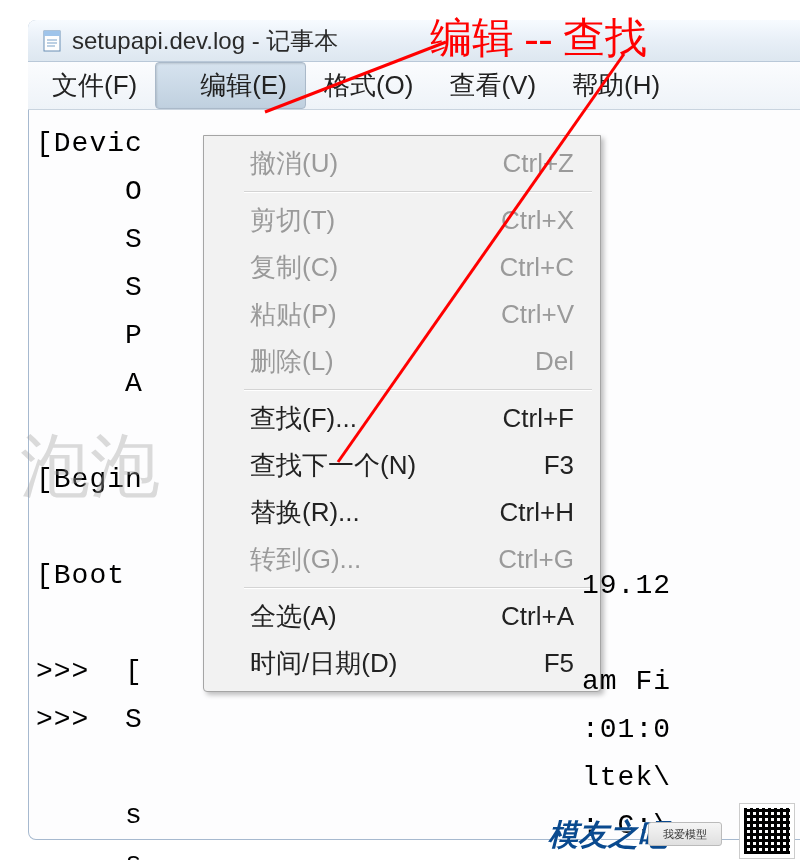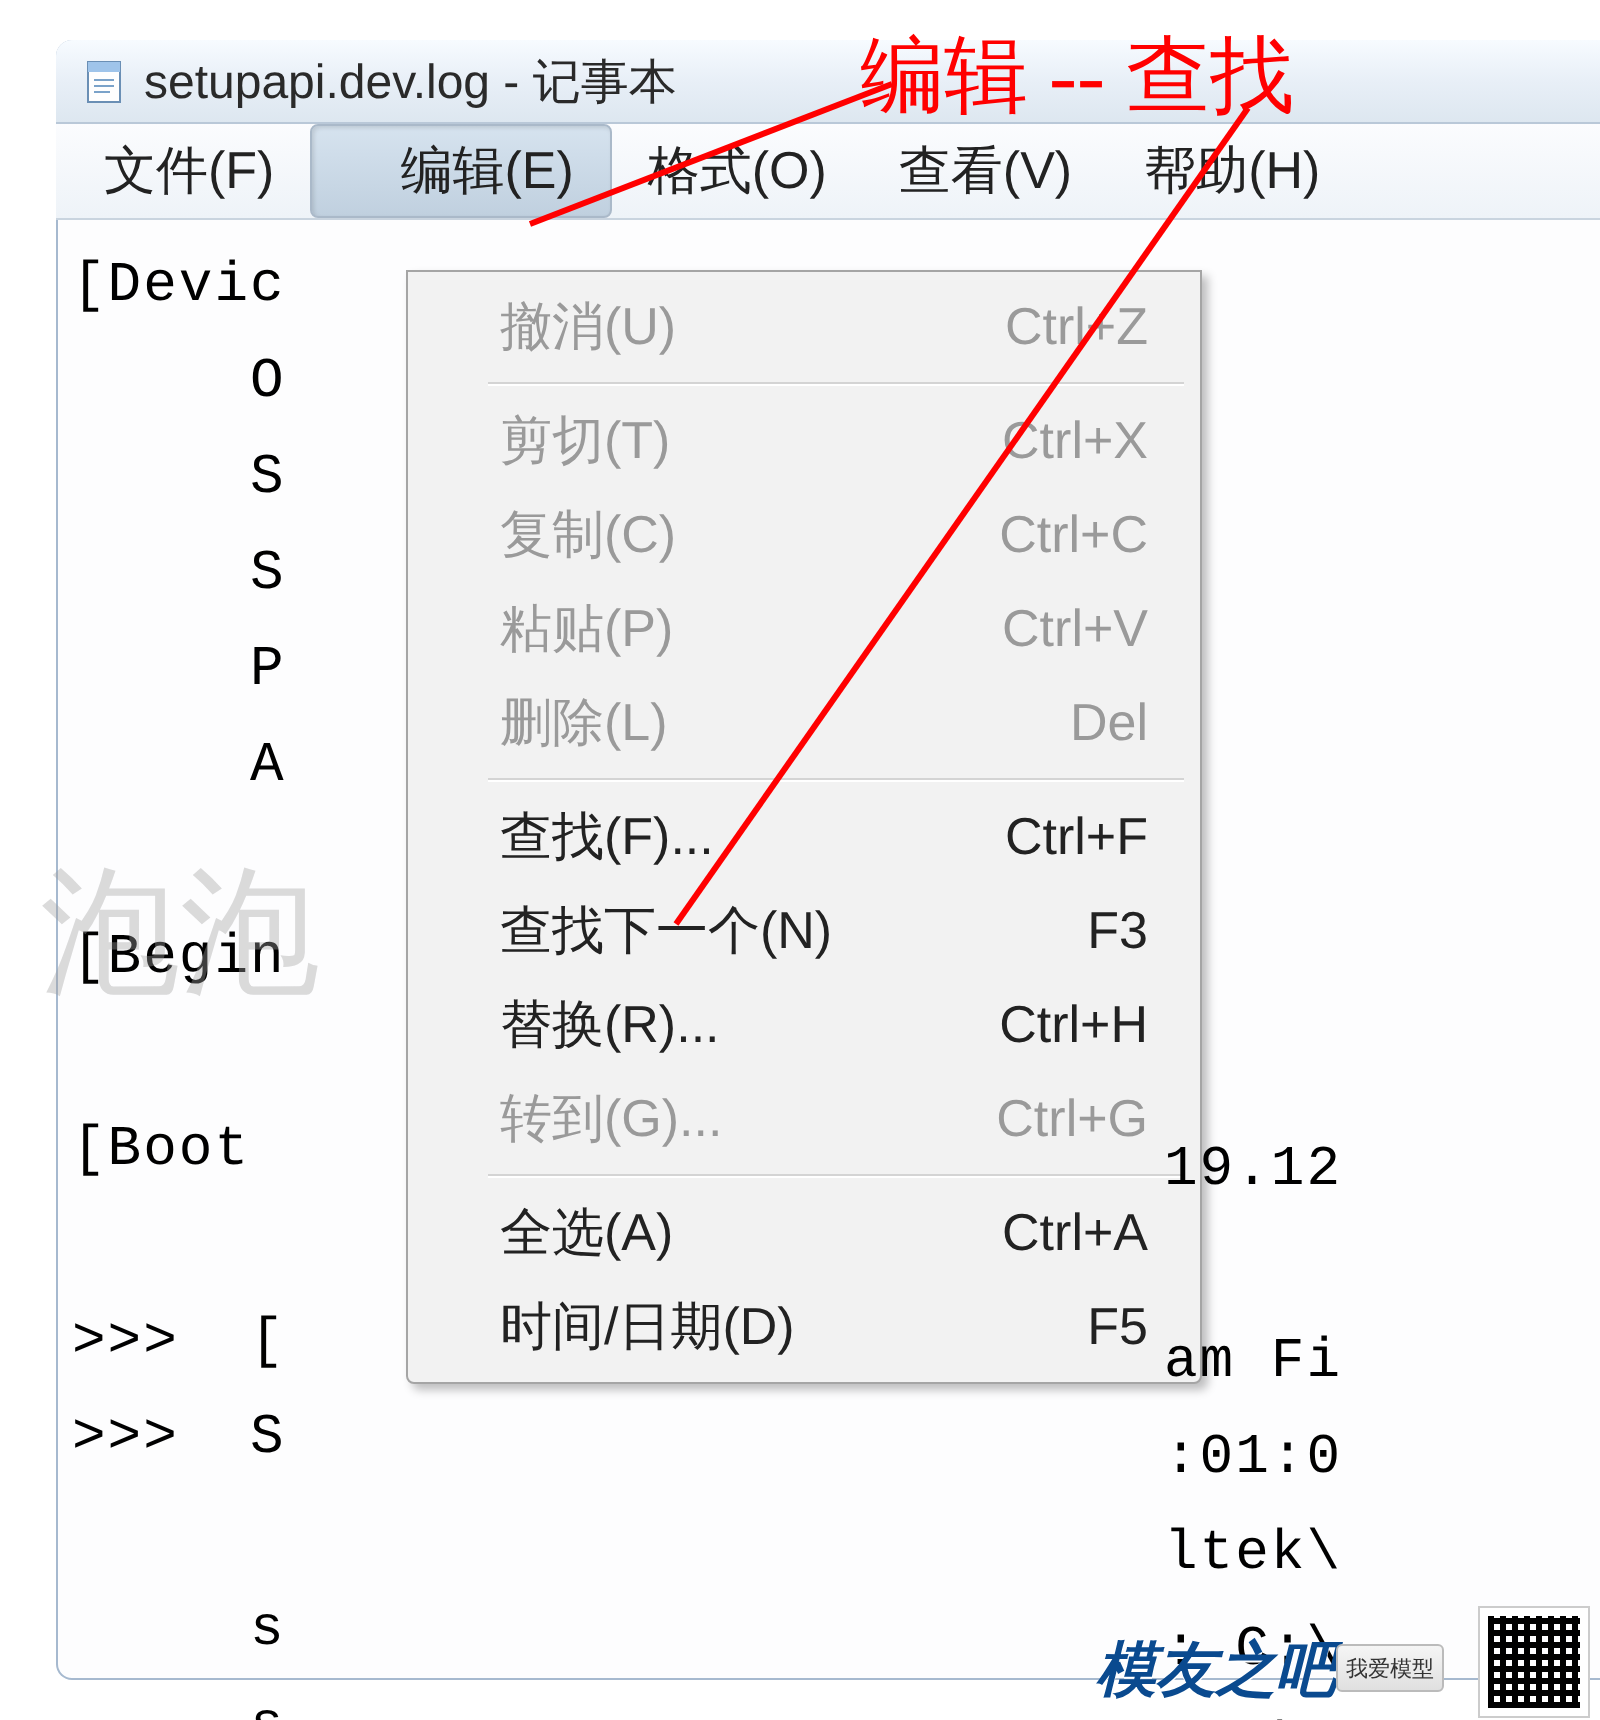--- a/index.html
+++ b/index.html
@@ -133,21 +133,21 @@
     color: #0a4a8f;
     font-family: "STXingkai","KaiTi",serif;
     font-style: italic;
     font-weight: bold;
     text-shadow: 0 1px 0 #fff;
   }
   .footer-badge {
     position: absolute;
     right: 78px;
     bottom: 14px;
-    width: 54px;
+    width: 74px;
     height: 24px;
     background: linear-gradient(#f5f5f5,#e0e0e0);
     border: 1px solid #bbb;
     border-radius: 3px;
     font-size: 11px;
     display:flex;
     align-items:center;
     justify-content:center;
     color:#333;
   }

